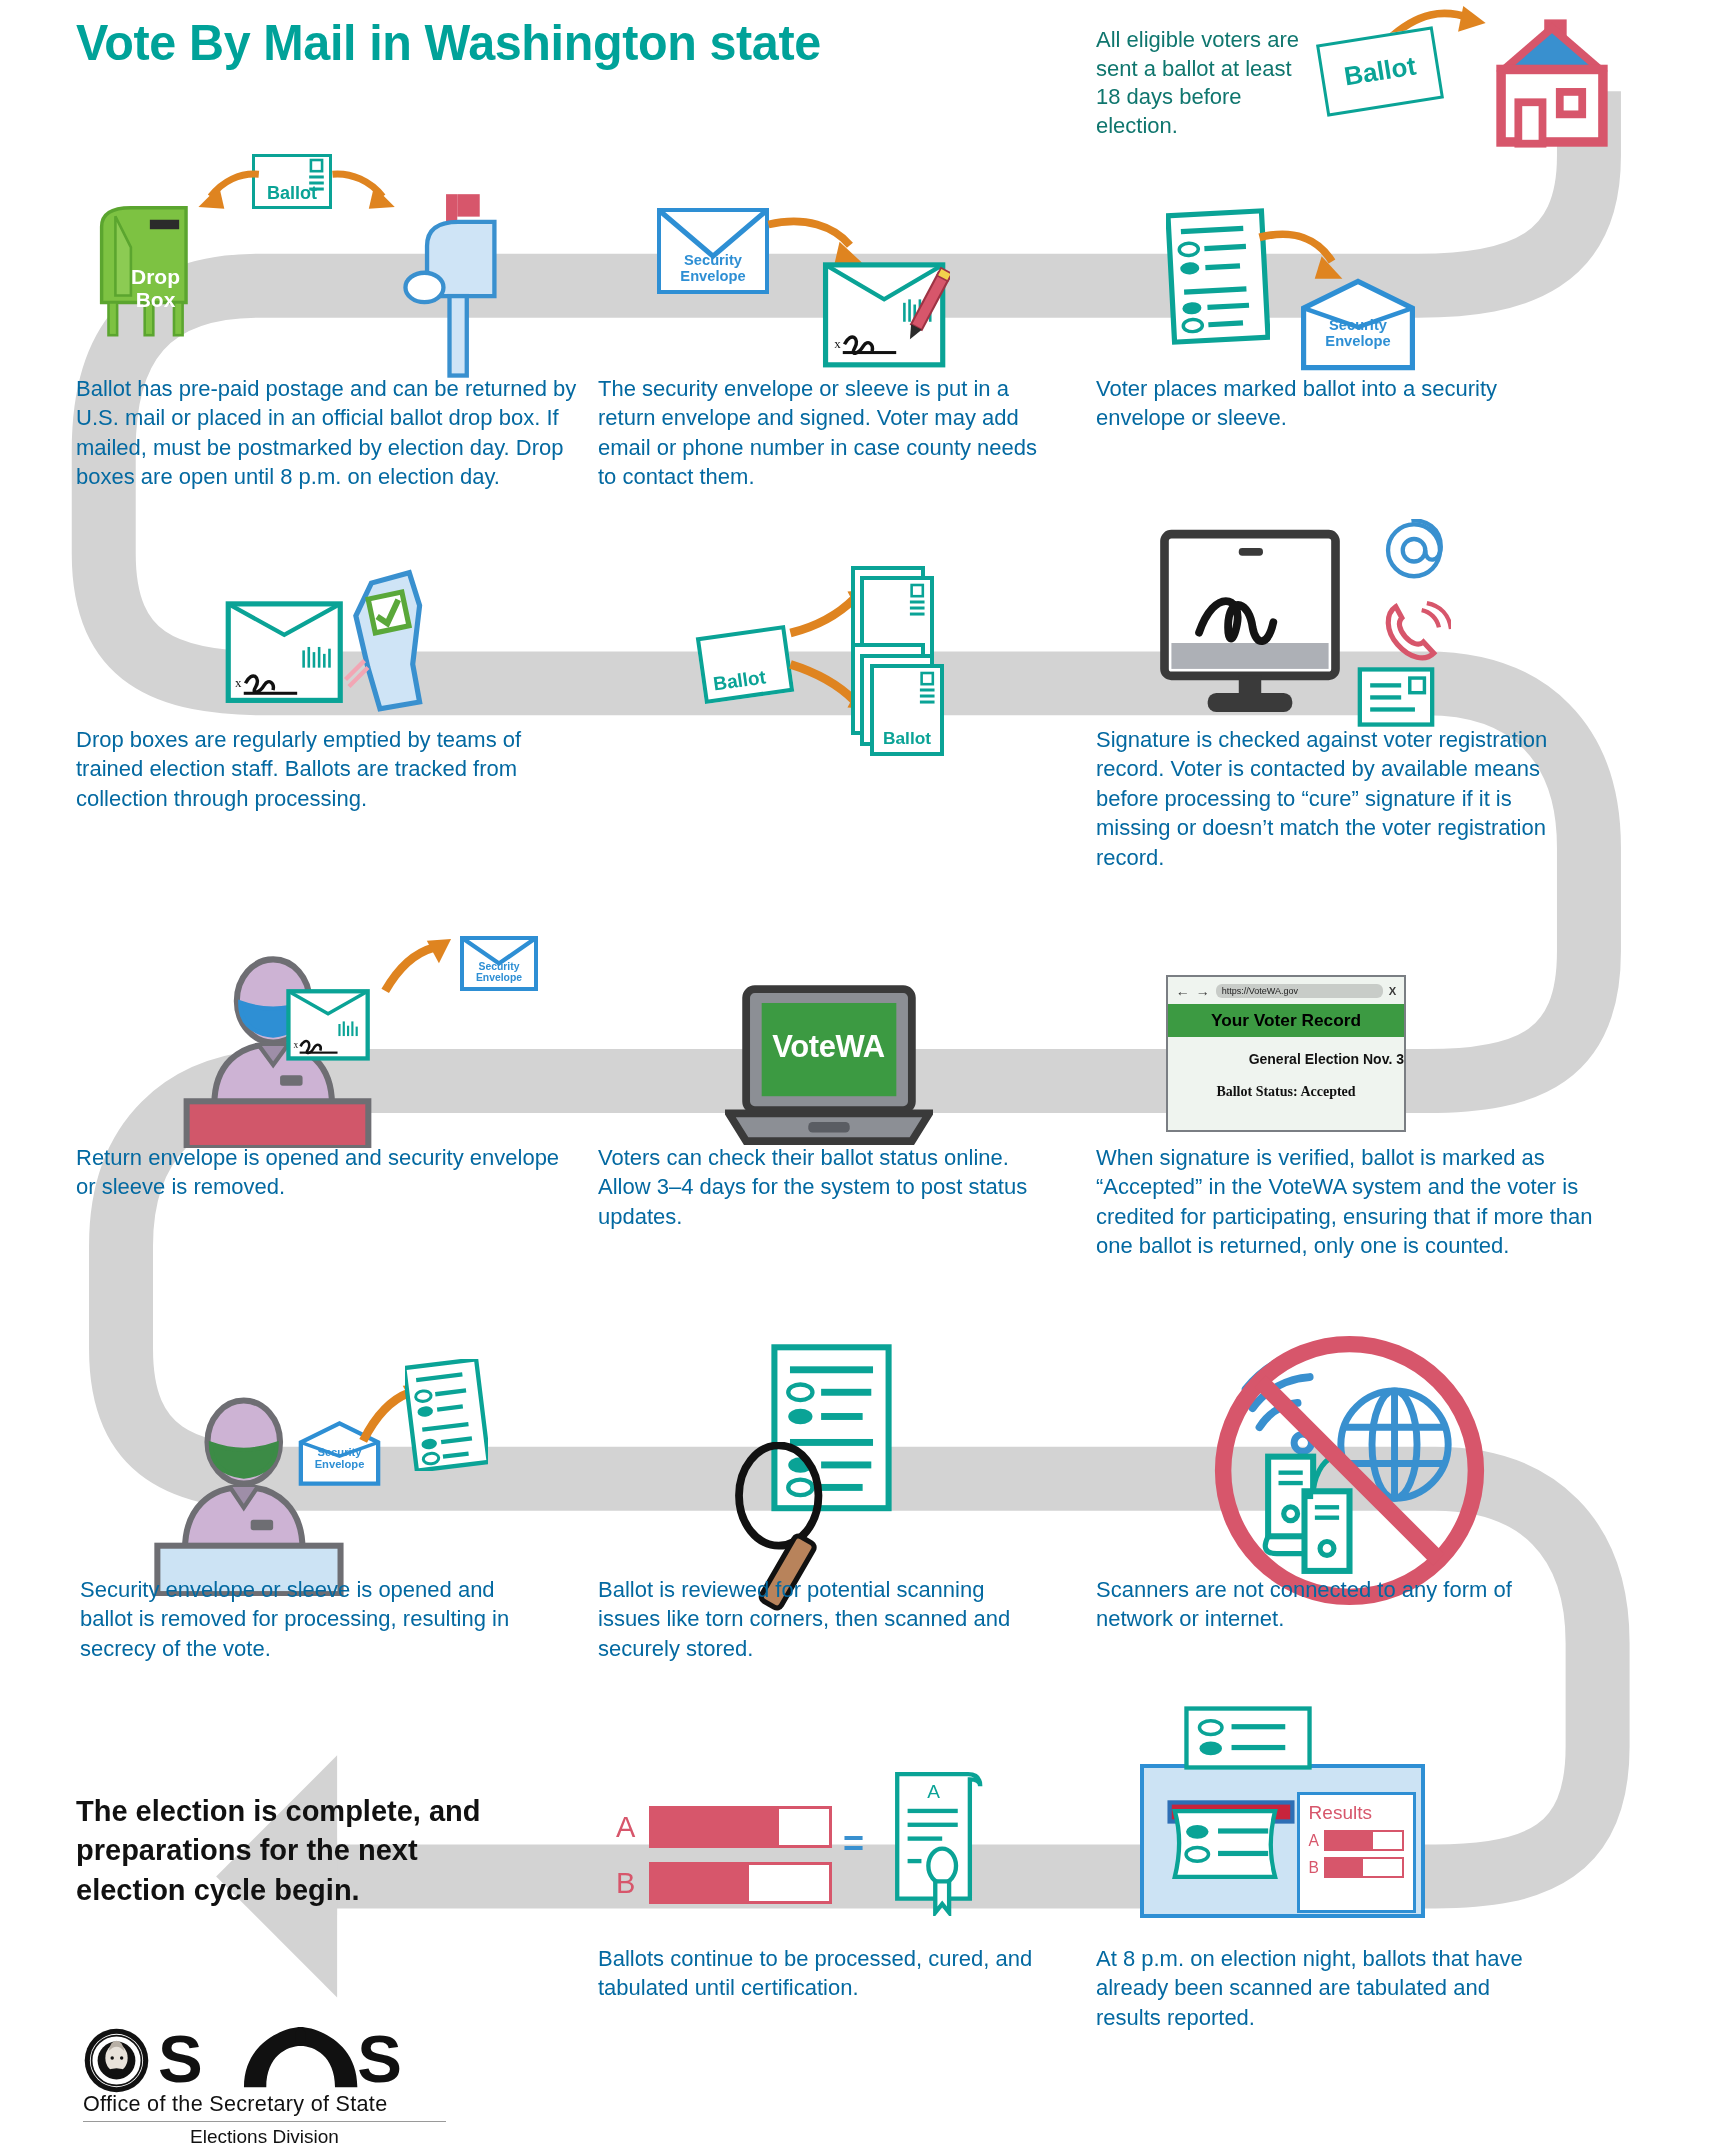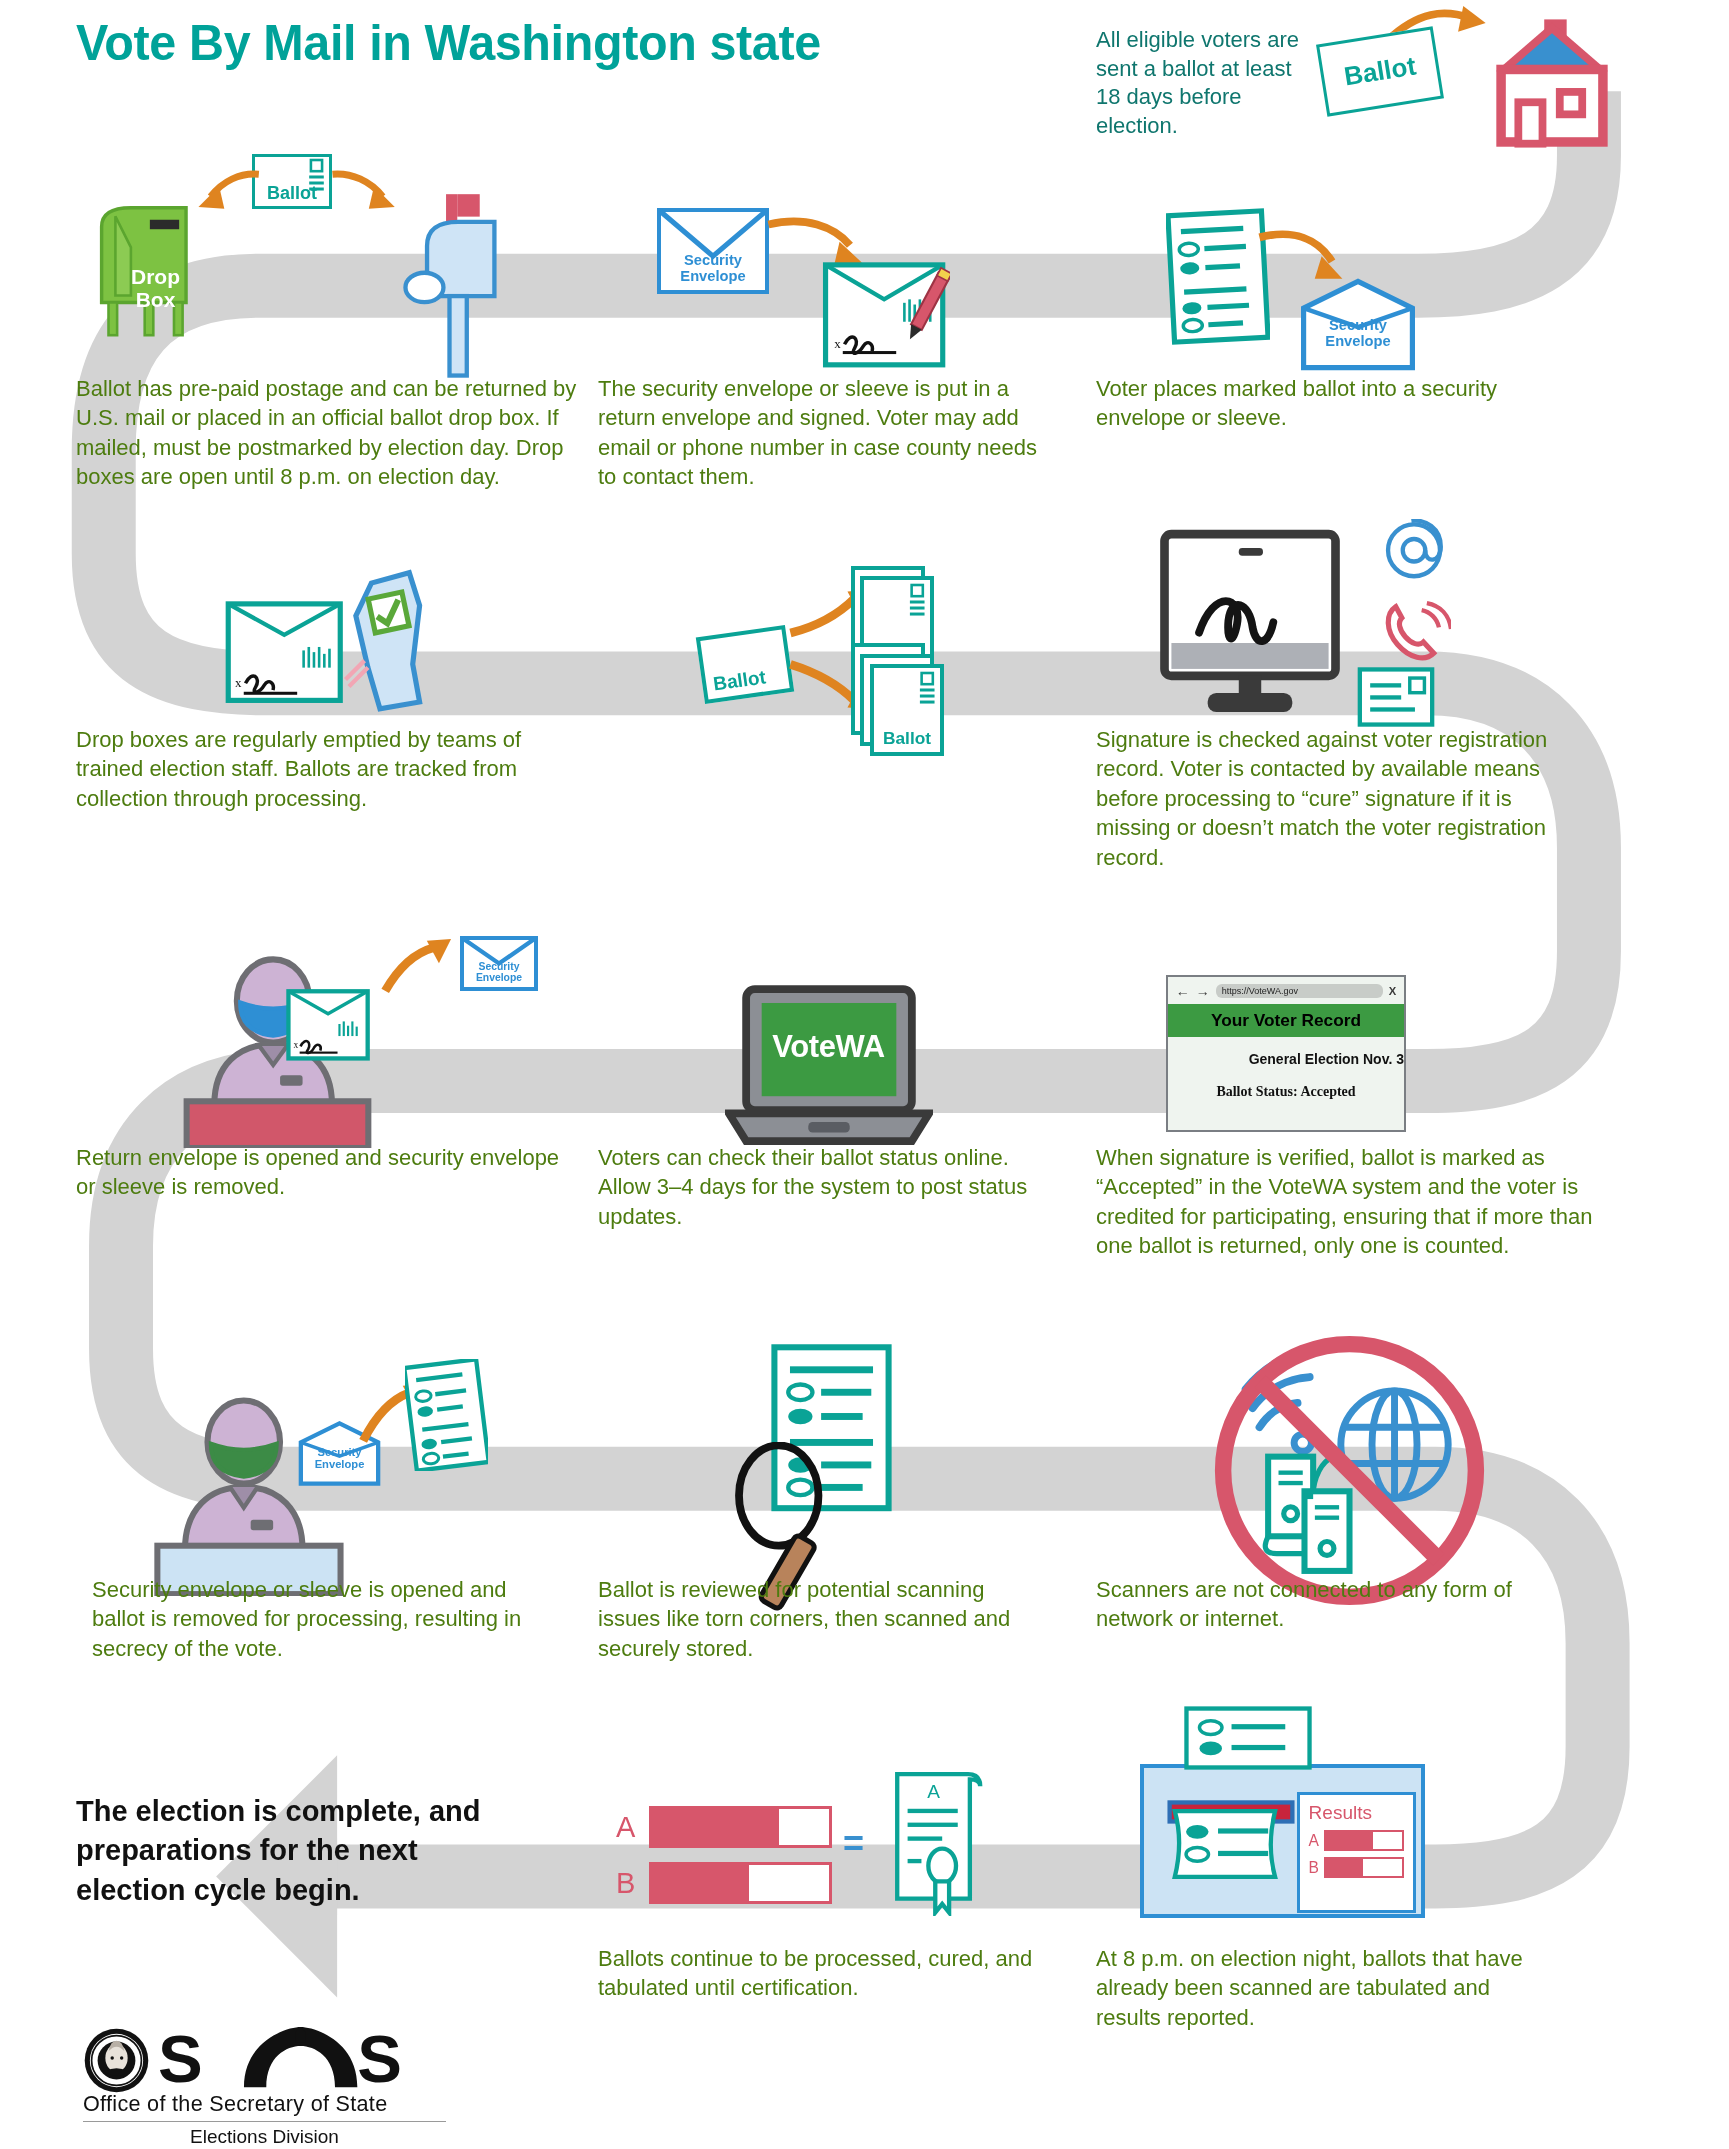--- a/index.html
+++ b/index.html
@@ -30,21 +30,21 @@
   }
 
   .intro {
     left: 1096px; top: 26px; width: 216px;
     font-size: 22px; line-height: 1.30;
     color: #0f766e;
   }
 
   .caption {
     font-size: 22px; line-height: 1.34;
-    color: #4d7c0f;
+    color: #0369a1;
   }
 
   .bigstatement {
     left: 76px; top: 1792px; width: 450px;
     font-size: 29px; line-height: 1.36;
     font-weight: 700; color: #111;
   }
 
   
   .lbl { font-weight: 700; text-align: center; line-height: 1.08; }
@@ -472,21 +472,21 @@
       <circle cx="212" cy="130" r="62"></circle>
       <ellipse cx="212" cy="130" rx="26" ry="62"></ellipse>
       <path d="M152 110 h120 M152 152 h120"></path>
       <path d="M212 68 v124"></path>
     </g>
 
     <circle cx="160" cy="160" r="146" fill="none" stroke="#D7566B" stroke-width="19"></circle>
     <line x1="57" y1="57" x2="263" y2="263" stroke="#D7566B" stroke-width="19"></line>
   </svg>
 
-  <div class="abs caption" style="left:92px; top:1575px; width:467px;">Security envelope or sleeve is opened and ballot is removed for processing, resulting in secrecy of the vote.</div>
+  <div class="abs caption" style="left:80px; top:1575px; width:467px;">Security envelope or sleeve is opened and ballot is removed for processing, resulting in secrecy of the vote.</div>
   <div class="abs caption" style="left:598px; top:1575px; width:450px;">Ballot is reviewed for potential scanning issues like torn corners, then scanned and securely stored.</div>
   <div class="abs caption" style="left:1096px; top:1575px; width:450px;">Scanners are not connected to any form of network or internet.</div>
 
   <div class="abs bigstatement">The election is complete, and preparations for the next election cycle begin.</div>
 
   <div class="abs" style="left:616px; top:1806px; width:216px;">
     <div style="display:flex; align-items:center; gap:10.4px; margin-bottom:14px;">
       <span style="color:#D7566B; font-size:29px; width:22.5px;">A</span>
       <span style="flex:1; height:42px; border:3.5px solid #D7566B; background:#fff; position:relative;">
         <i style="position:absolute; left:0; top:0; bottom:0; width:72%; background:#D7566B; display:block;"></i>

